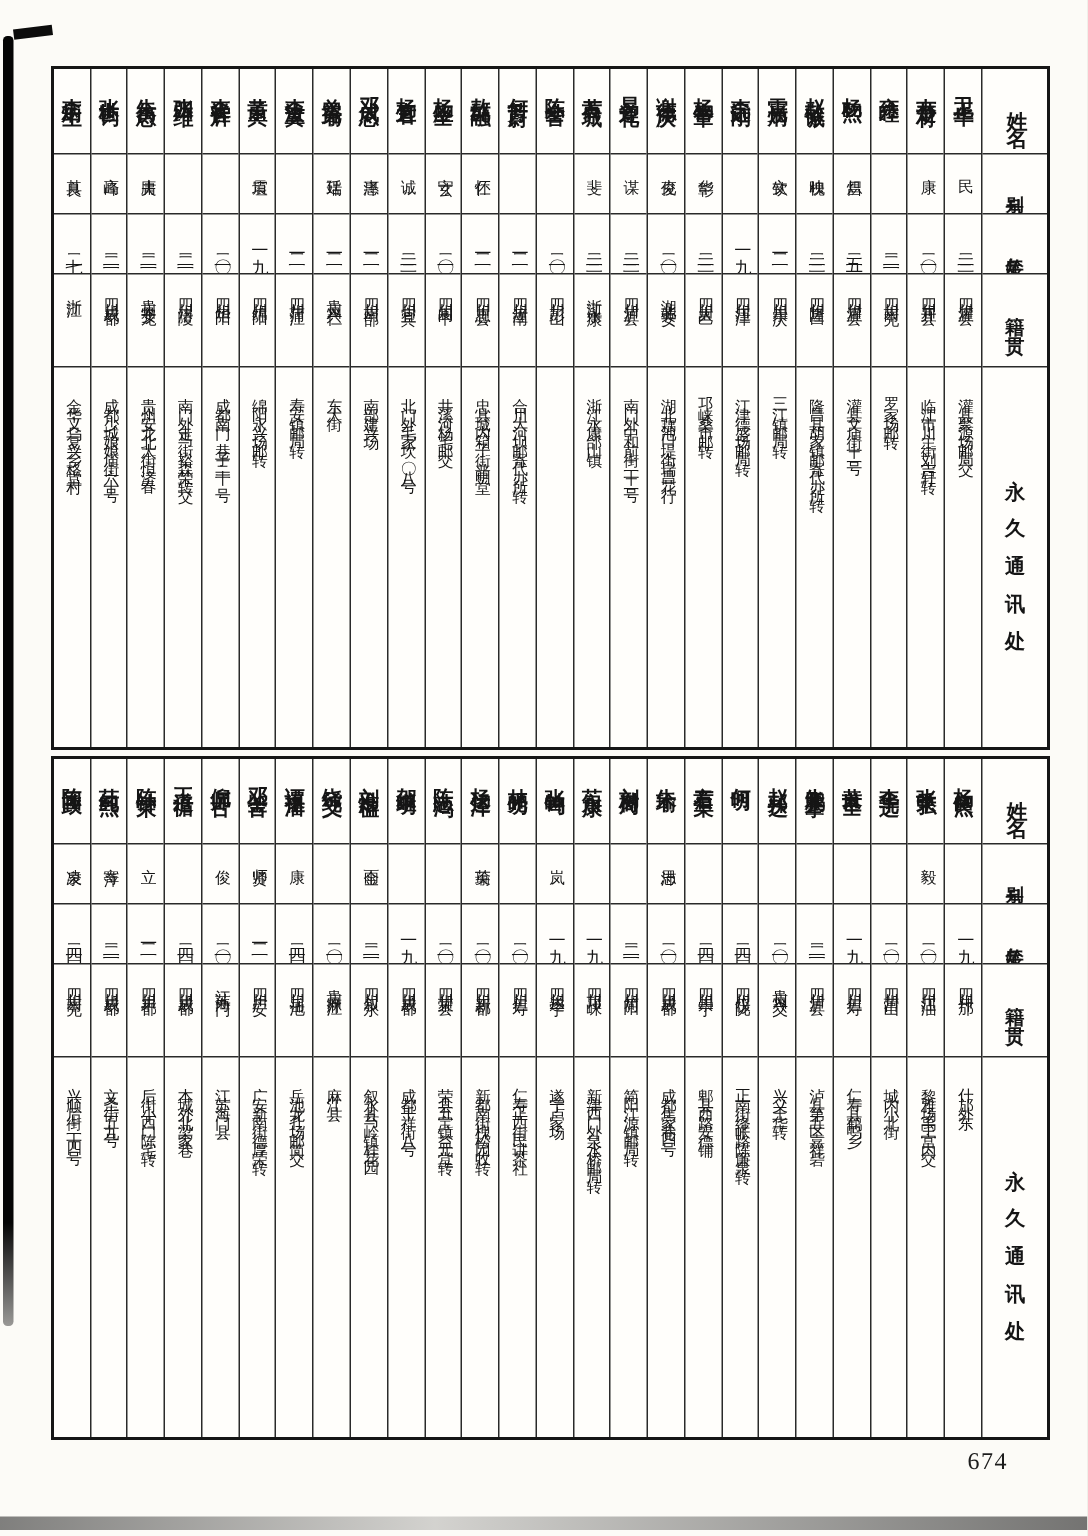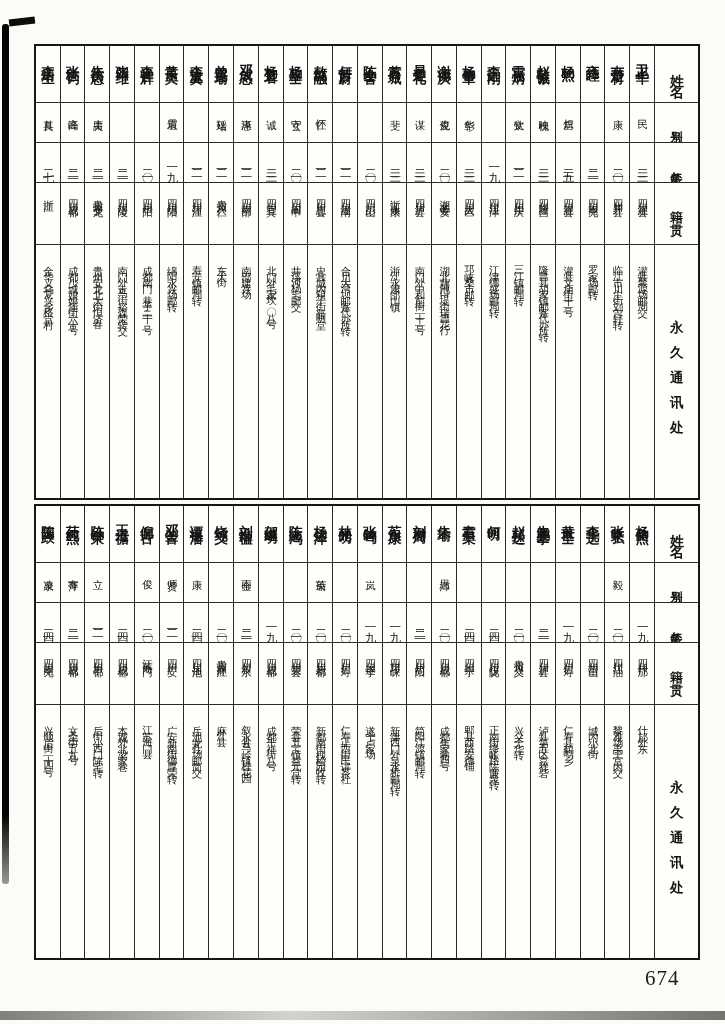--- a/index.html
+++ b/index.html
@@ -37,21 +37,21 @@
   .h-name{font-size:14px;font-weight:700;letter-spacing:11px;}
   .h-small{font-size:12px;font-weight:700;letter-spacing:2px;}
   .h-origin{font-size:13px;font-weight:700;letter-spacing:13px;}
   .h-addr{font-size:13.5px;font-weight:700;letter-spacing:25px;}
   
   .v-name{font-size:13.5px;font-weight:700;letter-spacing:3px;padding-top:4px;}
   .v-alias{font-size:10.5px;letter-spacing:1px;padding-top:4px;}
   .v-age{font-size:11.5px;letter-spacing:2px;}
   .v-origin{font-size:10.5px;letter-spacing:2.5px;padding-top:4px;}
   .v-addr{font-size:10.5px;letter-spacing:6px;padding-top:6px;}
-  .page-number{position:absolute;left:645px;top:966px;font-size:21px;letter-spacing:1px;color:#1c1c1c;}
+  .page-number{position:absolute;left:645px;top:966px;font-size:16px;letter-spacing:1px;color:#1c1c1c;}
 </style>
 </head>
 <body>
 
 <main class="scan">
   <div class="edge-left"></div>
   <div class="edge-corner"></div>
   <div class="edge-bottom"></div>
 
   <section class="dir-table" id="table-0">

